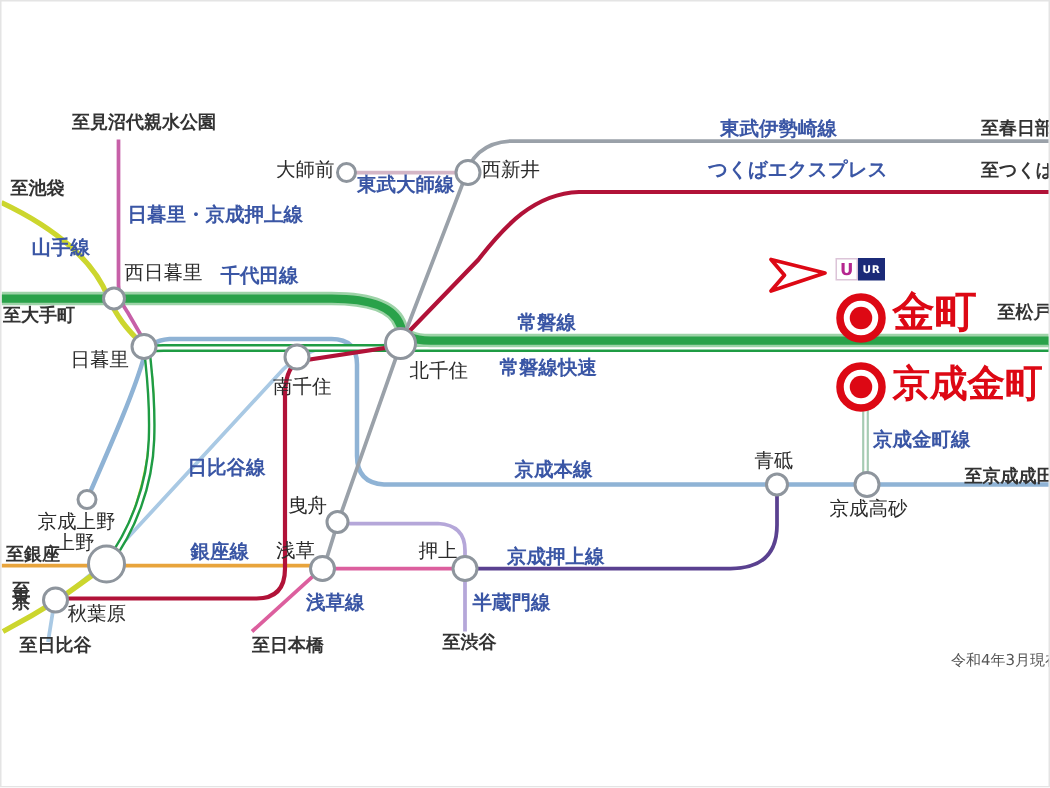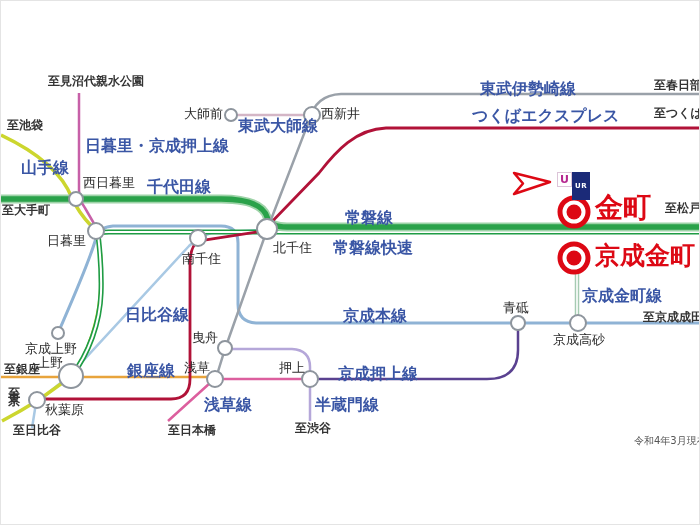--- a/index.html
+++ b/index.html
@@ -1,33 +1,33 @@
 <!DOCTYPE html>
 <html><head>
 <meta charset="utf-8">
 <style>
   html,body{margin:0;padding:0;background:#fff;}
   #canvas{position:relative;width:700px;height:525px;background:#ffffff;overflow:hidden;
           font-family:"DejaVu Sans","Liberation Sans",sans-serif;box-sizing:border-box;border:1px solid #e4e4e4;}
   #rail-svg{position:absolute;left:0;top:0;}
   .lbl{position:absolute;white-space:nowrap;line-height:1.1;}
   .st{font-size:13px;font-weight:400;color:#2b2b2b;}
-  .ln{font-size:16px;font-weight:600;color:#3a56a5;}
+  .ln{font-size:13px;font-weight:600;color:#3a56a5;}
   .ep{font-size:12px;font-weight:600;color:#333333;}
   .ep-v{writing-mode:vertical-rl;letter-spacing:3px;}
   .red-big{font-weight:700;color:#dd0814;}
   #kanamachi-label{font-size:28px;}
   #keisei-kanamachi-label{font-size:25px;}
   #callout-box{position:absolute;left:419px;top:167px;width:94px;height:34px;border:3px solid #dd0814;
                background:#fff;display:flex;align-items:center;justify-content:center;
                font-size:19px;font-weight:700;color:#dd0814;letter-spacing:1px;}
   #ur-logo{position:absolute;left:556px;top:171px;height:15px;display:flex;}
   #ur-logo .u-box{width:15px;height:15px;background:#fff;border:1px solid #dcc4d8;box-sizing:border-box;
                   color:#b5268f;font-weight:700;font-size:11px;display:flex;align-items:center;justify-content:center;}
-  #ur-logo .ur-box{width:18px;height:28px;background:#1b2a78;color:#fff;font-weight:700;font-size:7px;
+  #ur-logo .ur-box{width:18px;height:15px;background:#1b2a78;color:#fff;font-weight:700;font-size:7px;
                    display:flex;align-items:center;justify-content:center;letter-spacing:0.5px;}
   #date-note{position:absolute;left:633px;top:434px;font-size:10px;color:#555;}
 </style>
 </head>
 <body>
 
 <div id="canvas">
 
   <svg id="rail-svg" width="700" height="525" viewBox="0 0 700 525">
 

